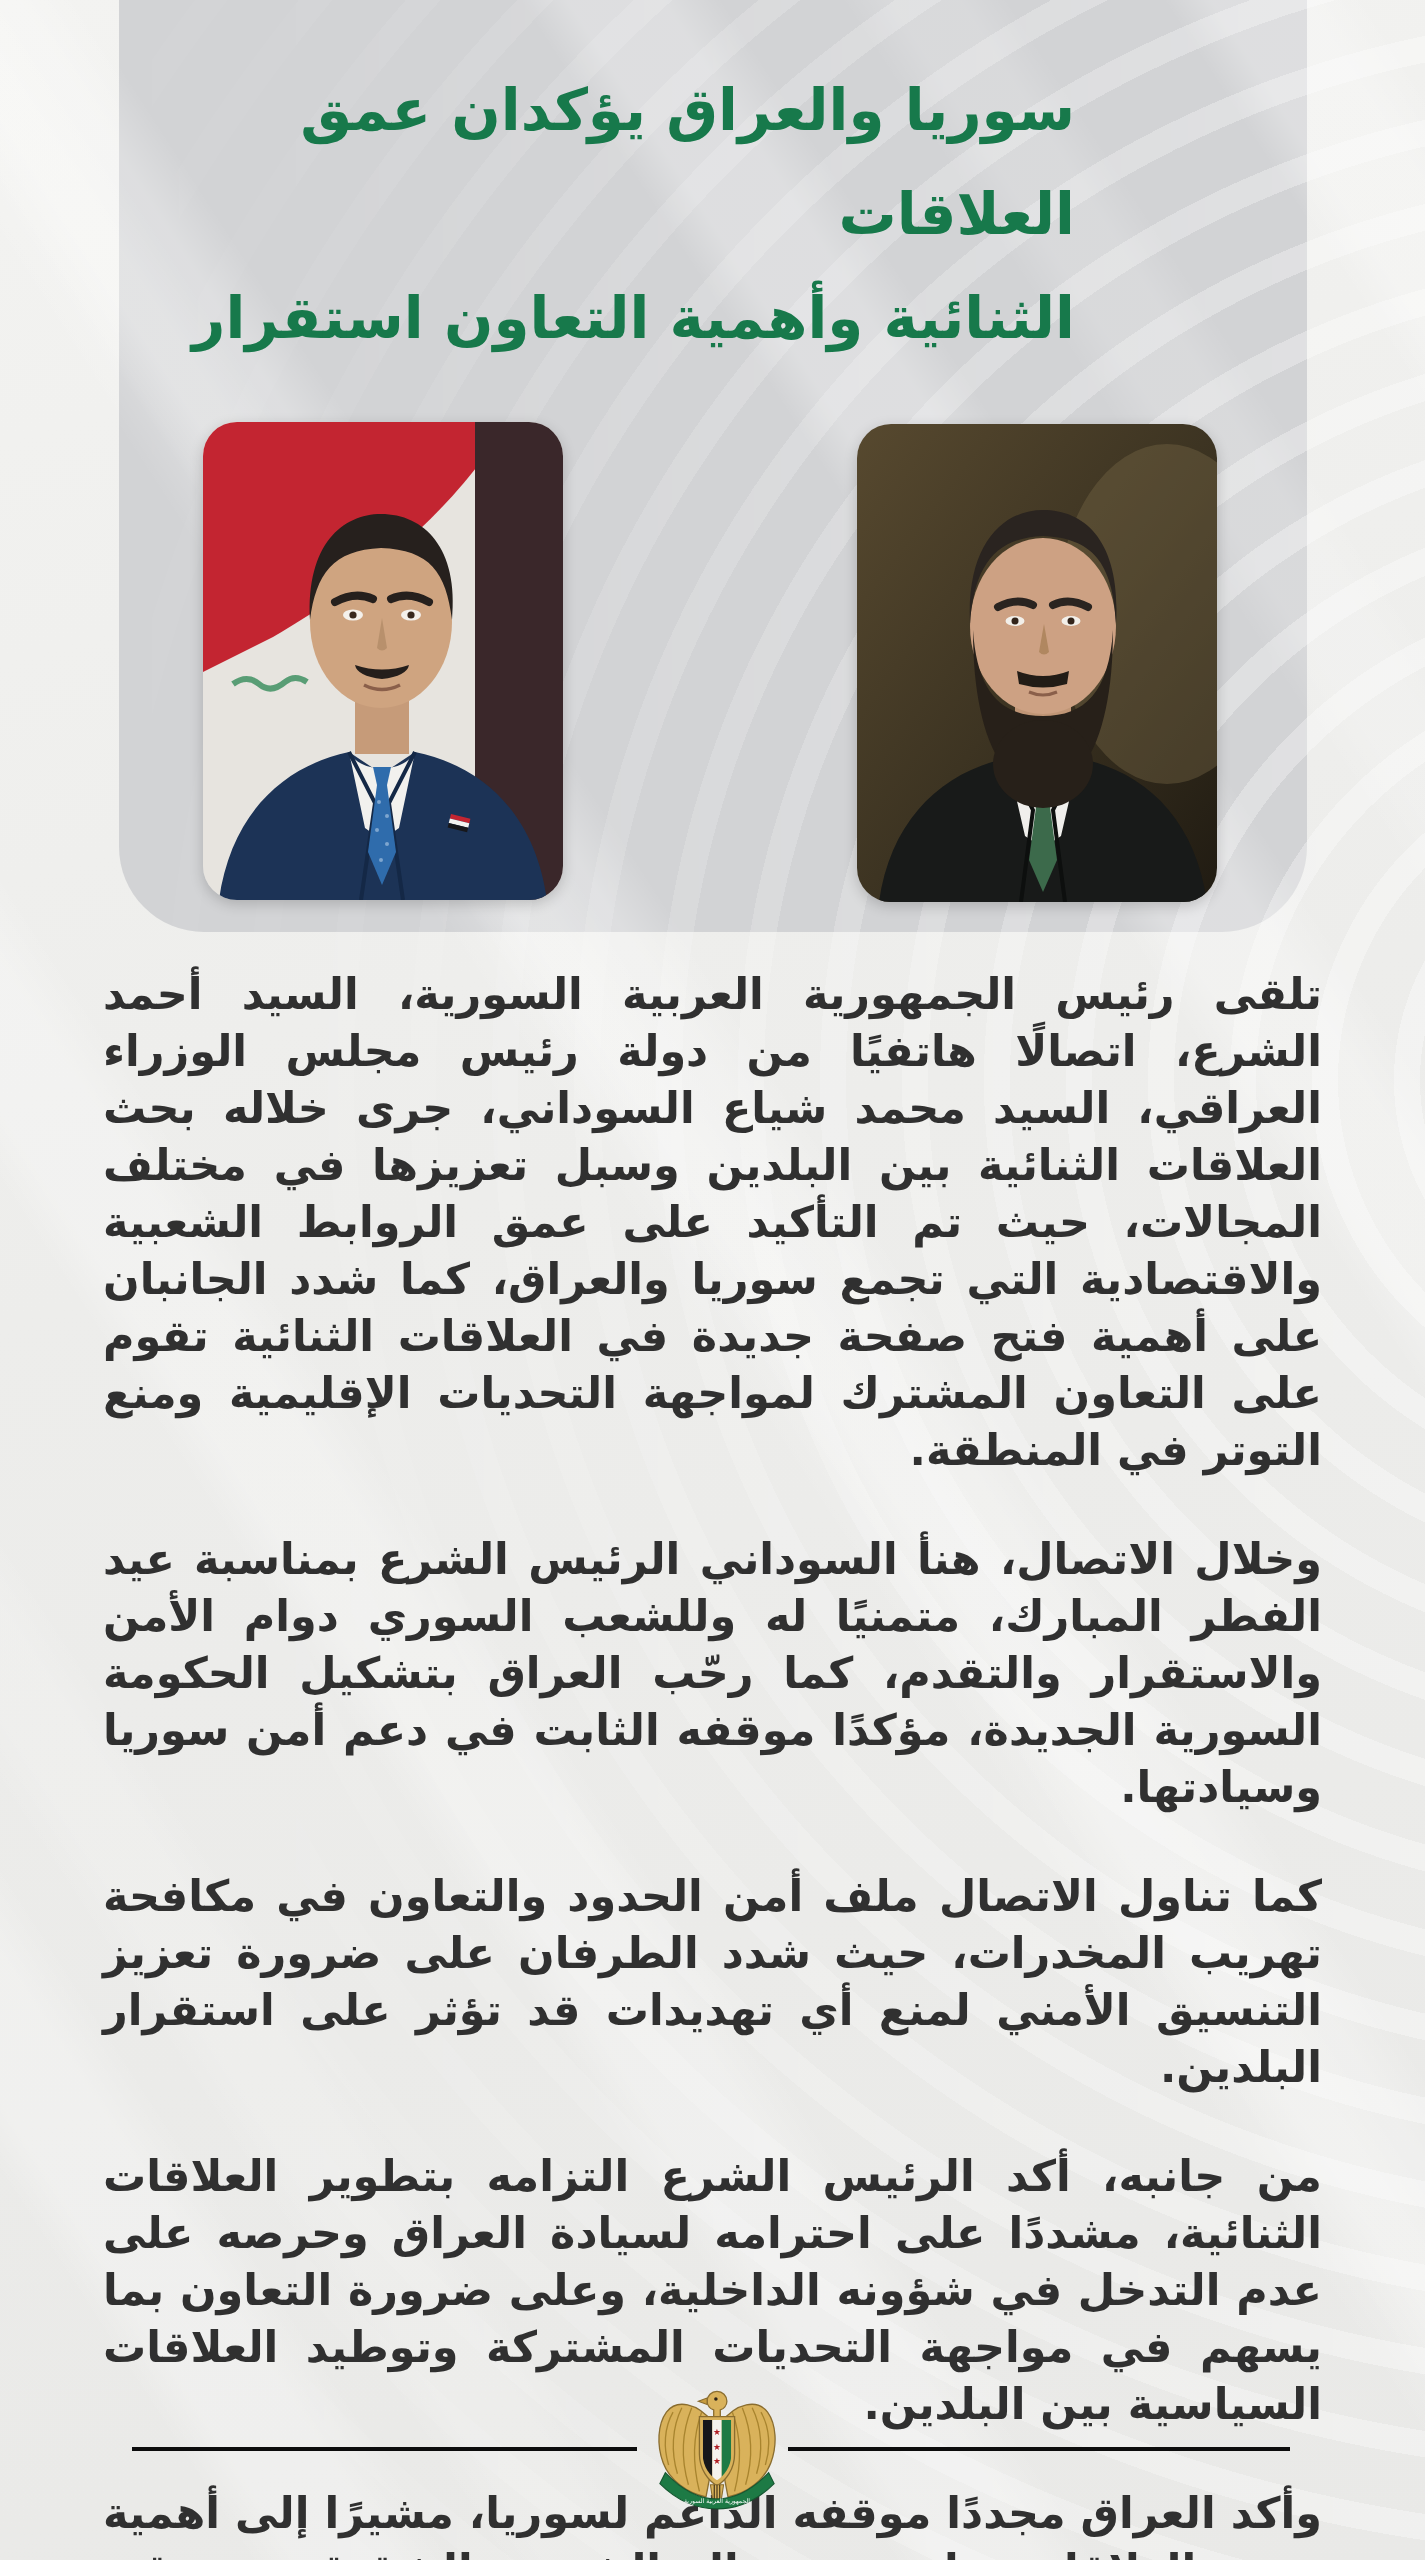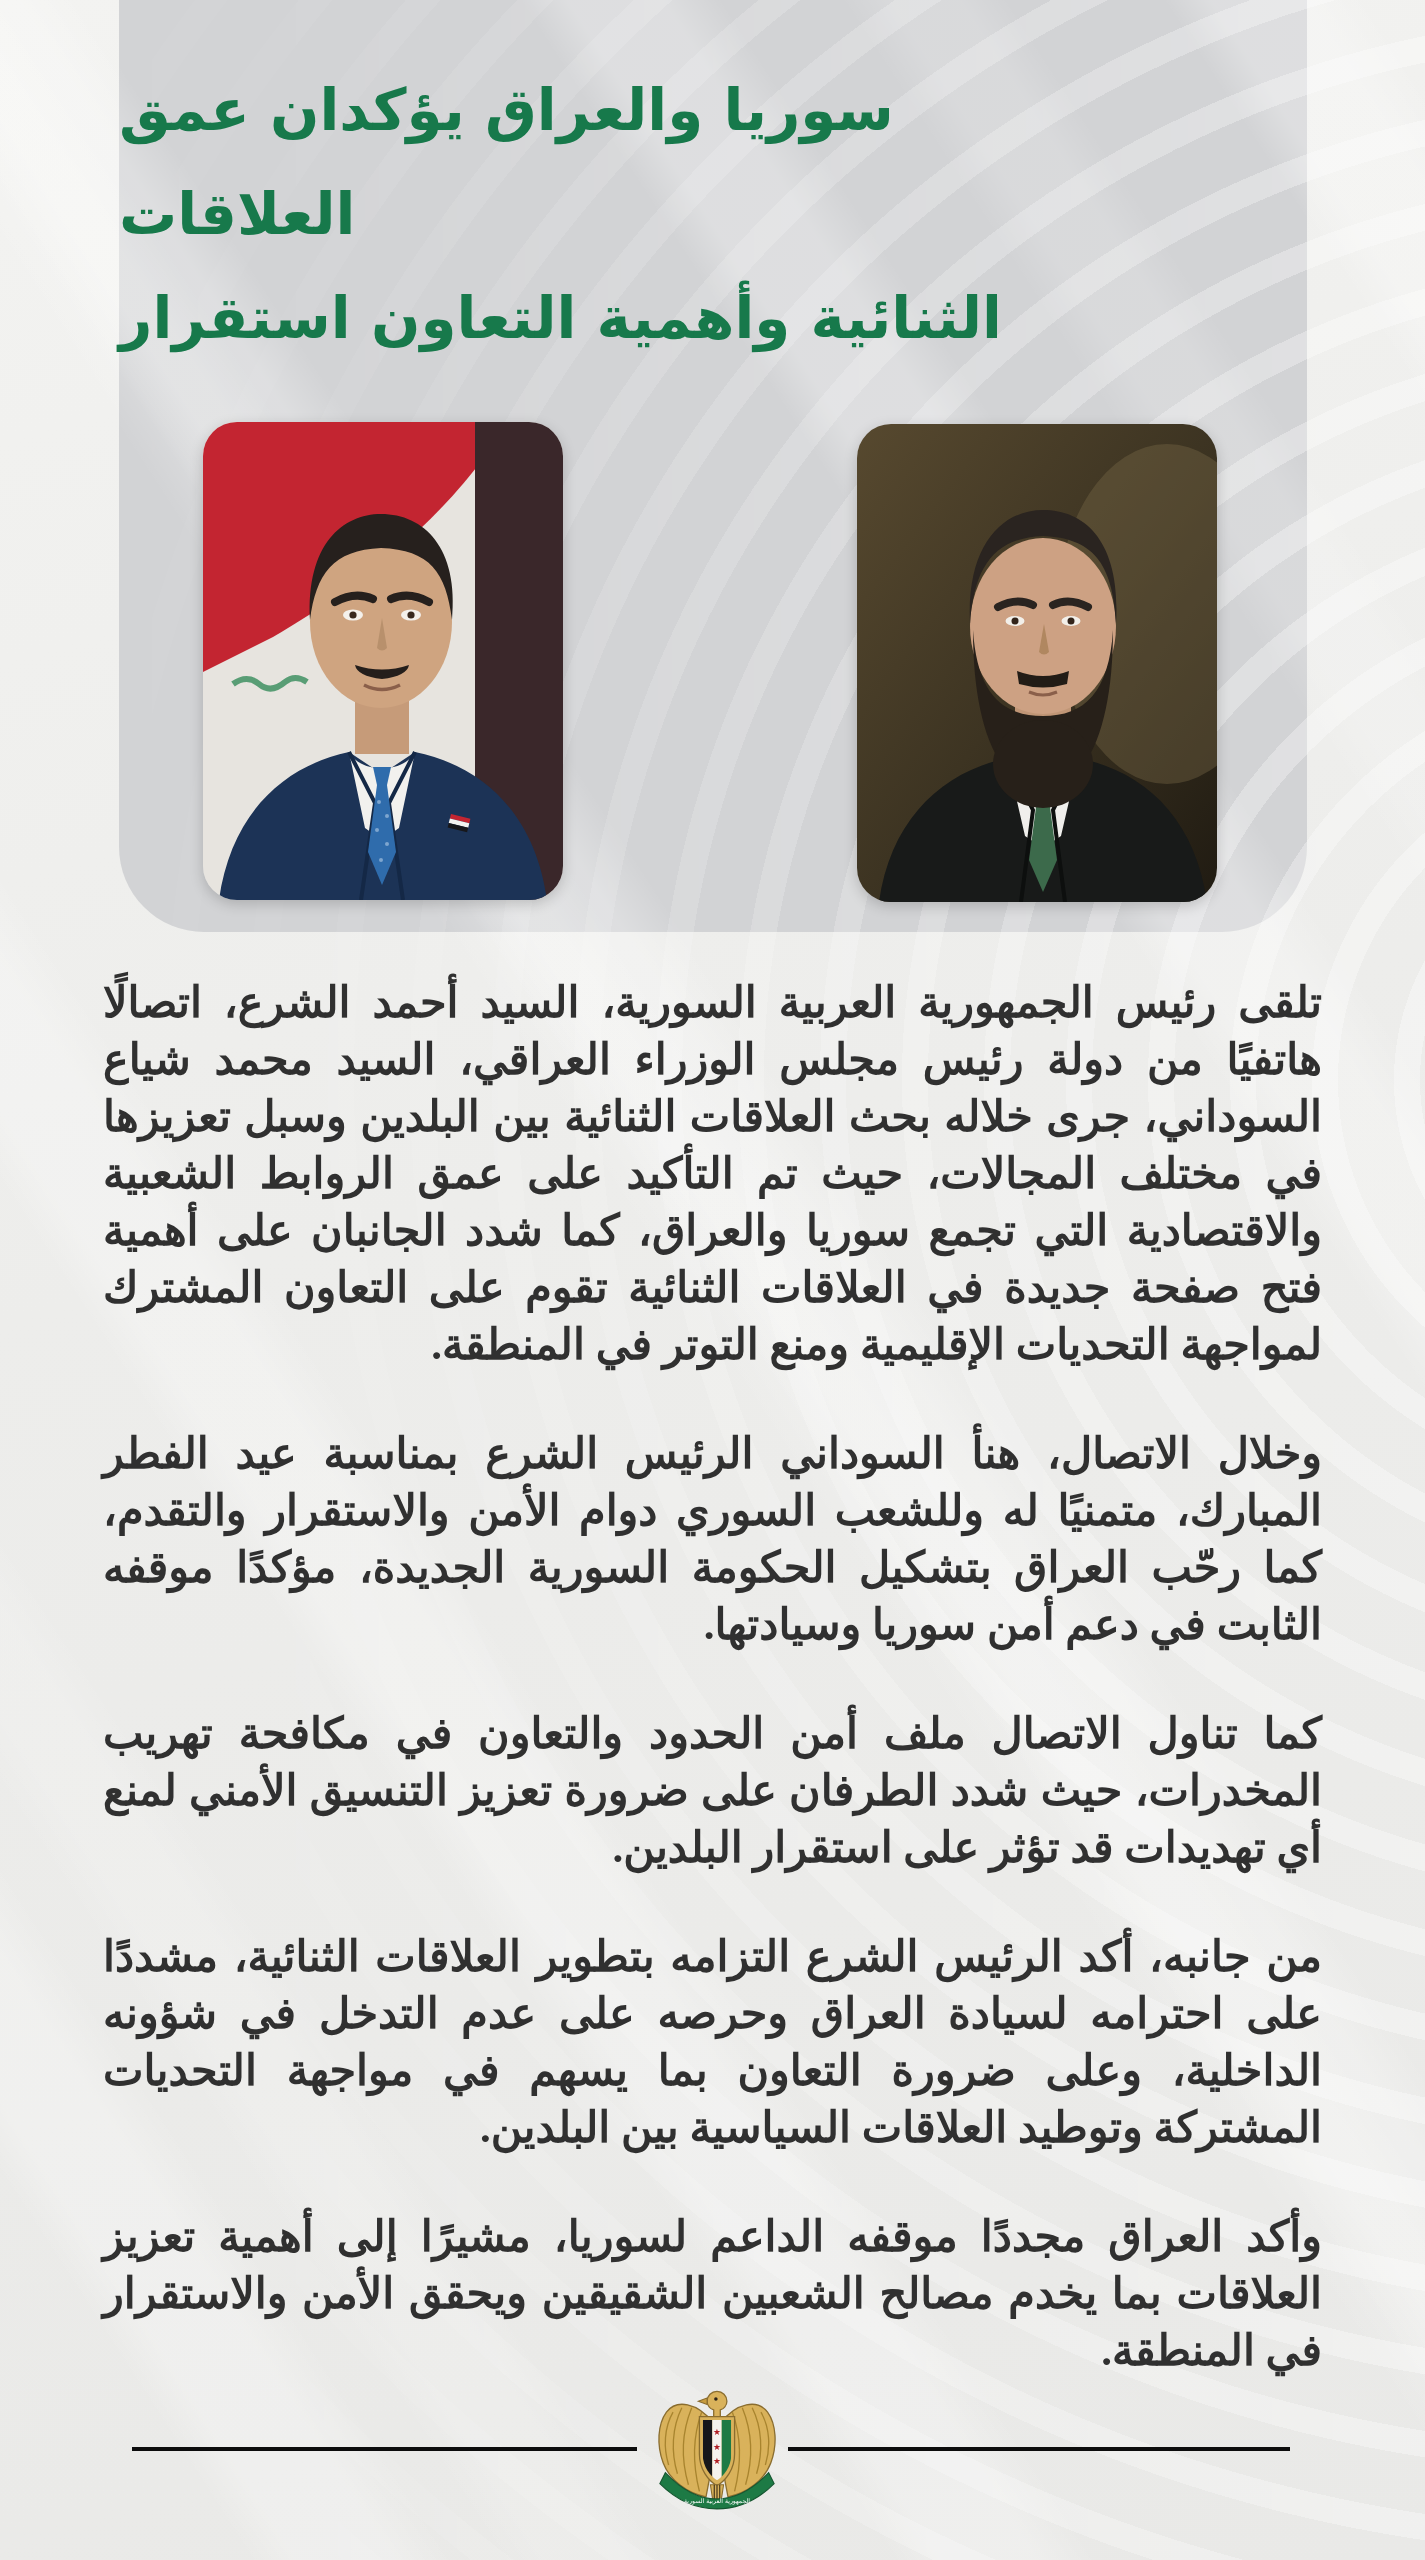--- a/index.html
+++ b/index.html
@@ -24,36 +24,36 @@
       repeating-linear-gradient(57deg,rgba(255,255,255,0) 0 210px,rgba(255,255,255,0.26) 250px 330px,rgba(255,255,255,0) 380px 540px),
       repeating-linear-gradient(57deg,rgba(255,255,255,0) 0 420px,rgba(255,255,255,0.15) 460px 520px,rgba(255,255,255,0) 560px 840px);
     z-index:3;
   }
   .panel{
     position:absolute;left:119px;top:0;width:1188px;height:932px;
     background:#d2d3d5;border-radius:0 0 85px 85px;z-index:1;
   }
   .headline{
     position:absolute;left:119px;top:58px;width:956px;z-index:4;
-    direction:rtl;text-align:left;color:#17794b;
+    direction:rtl;text-align:right;color:#17794b;
     font-size:58px;line-height:104px;font-weight:bold;
   }
   .photo{
     position:absolute;width:360px;height:478px;border-radius:34px;
     overflow:hidden;z-index:4;box-shadow:0 4px 14px rgba(0,0,0,0.18);
   }
   .photo svg{display:block;width:100%;height:100%;}
   .photo-left{left:203px;top:422px;}
   .photo-right{left:857px;top:424px;}
   .article{
     position:absolute;left:103px;top:966px;width:1219px;z-index:4;
     direction:rtl;text-align:justify;color:#303030;
     font-size:43px;line-height:57px;font-weight:bold;
   }
-  .article p{margin:8px 0 52px 0;font-family:Liberation Serif, serif;}
+  .article p{margin:0 0 52px 0;}
   .article p:last-child{margin-bottom:0;}
   .rule{position:absolute;top:2447px;height:4px;background:#0c0c0c;z-index:4;}
   .rule-left{left:132px;width:505px;}
   .rule-right{left:788px;width:502px;}
   .emblem{position:absolute;left:651px;top:2388px;width:132px;height:122px;z-index:4;}
 </style>
 </head>
 <body>
 
 <div class="layer streaks"></div>

